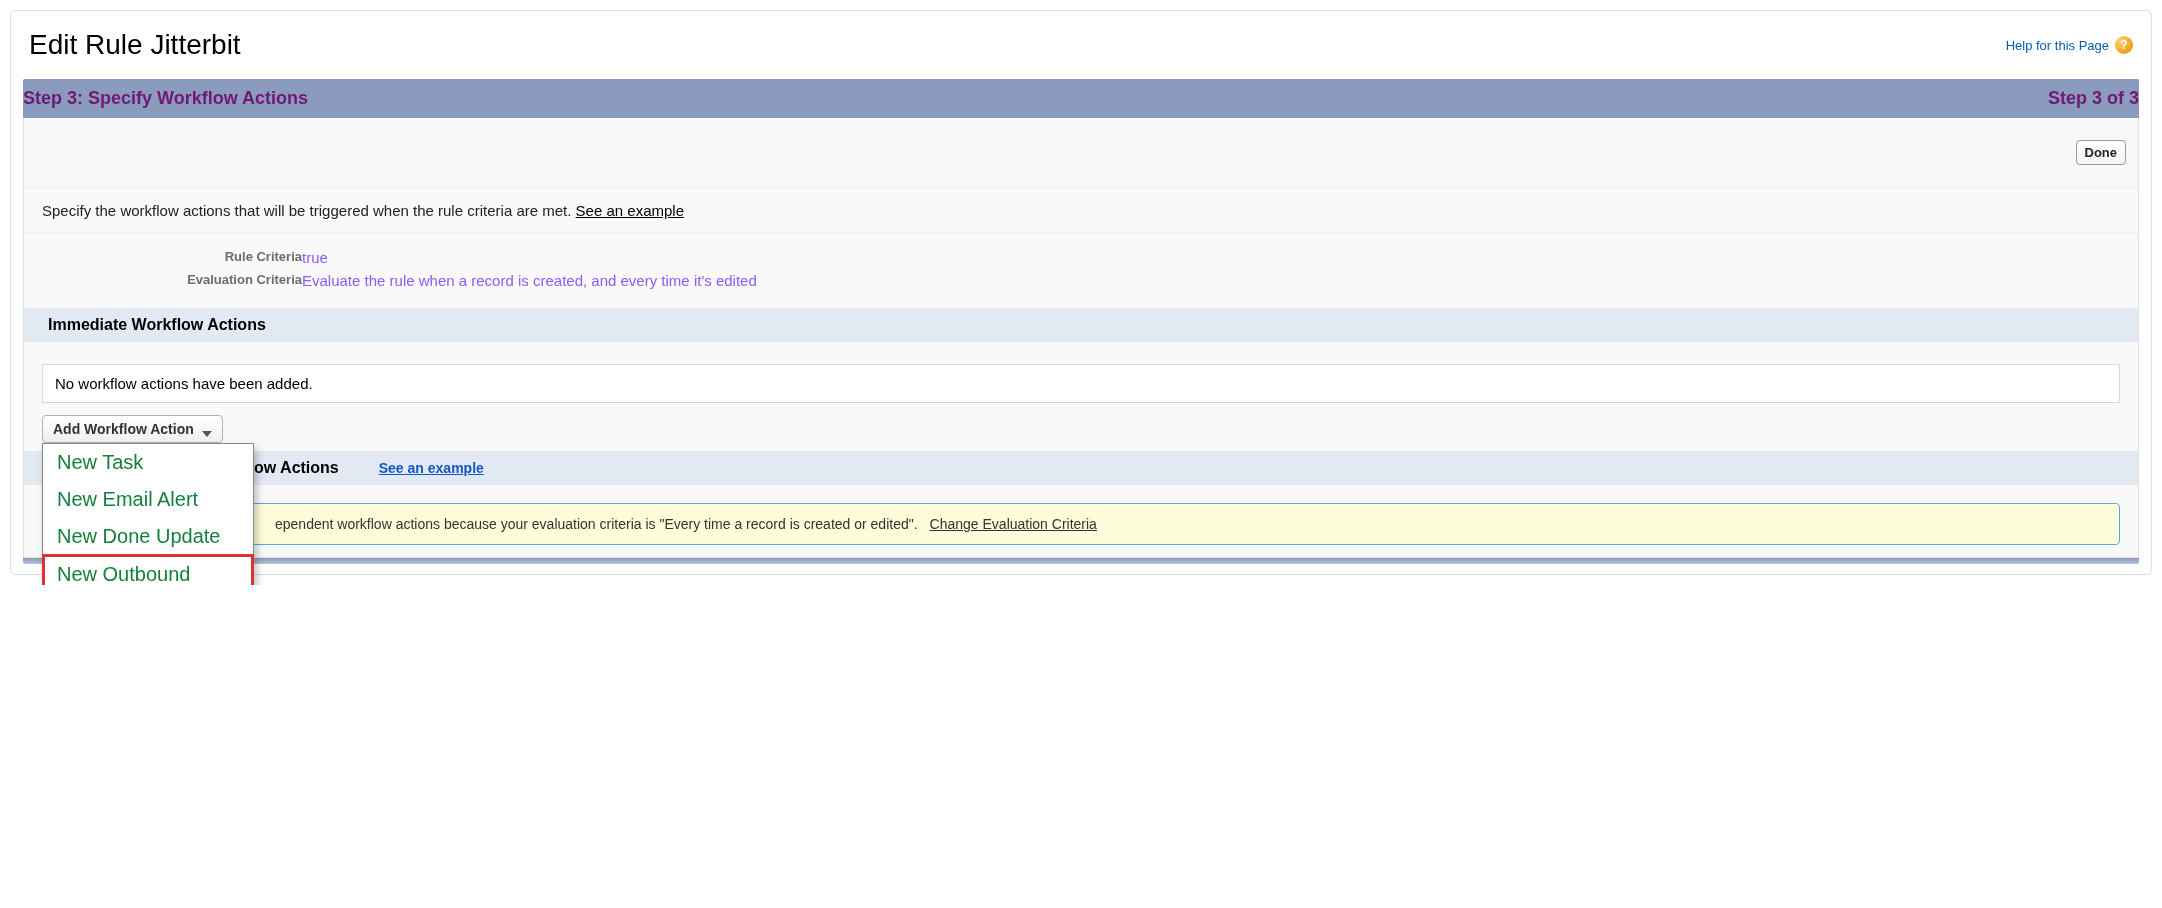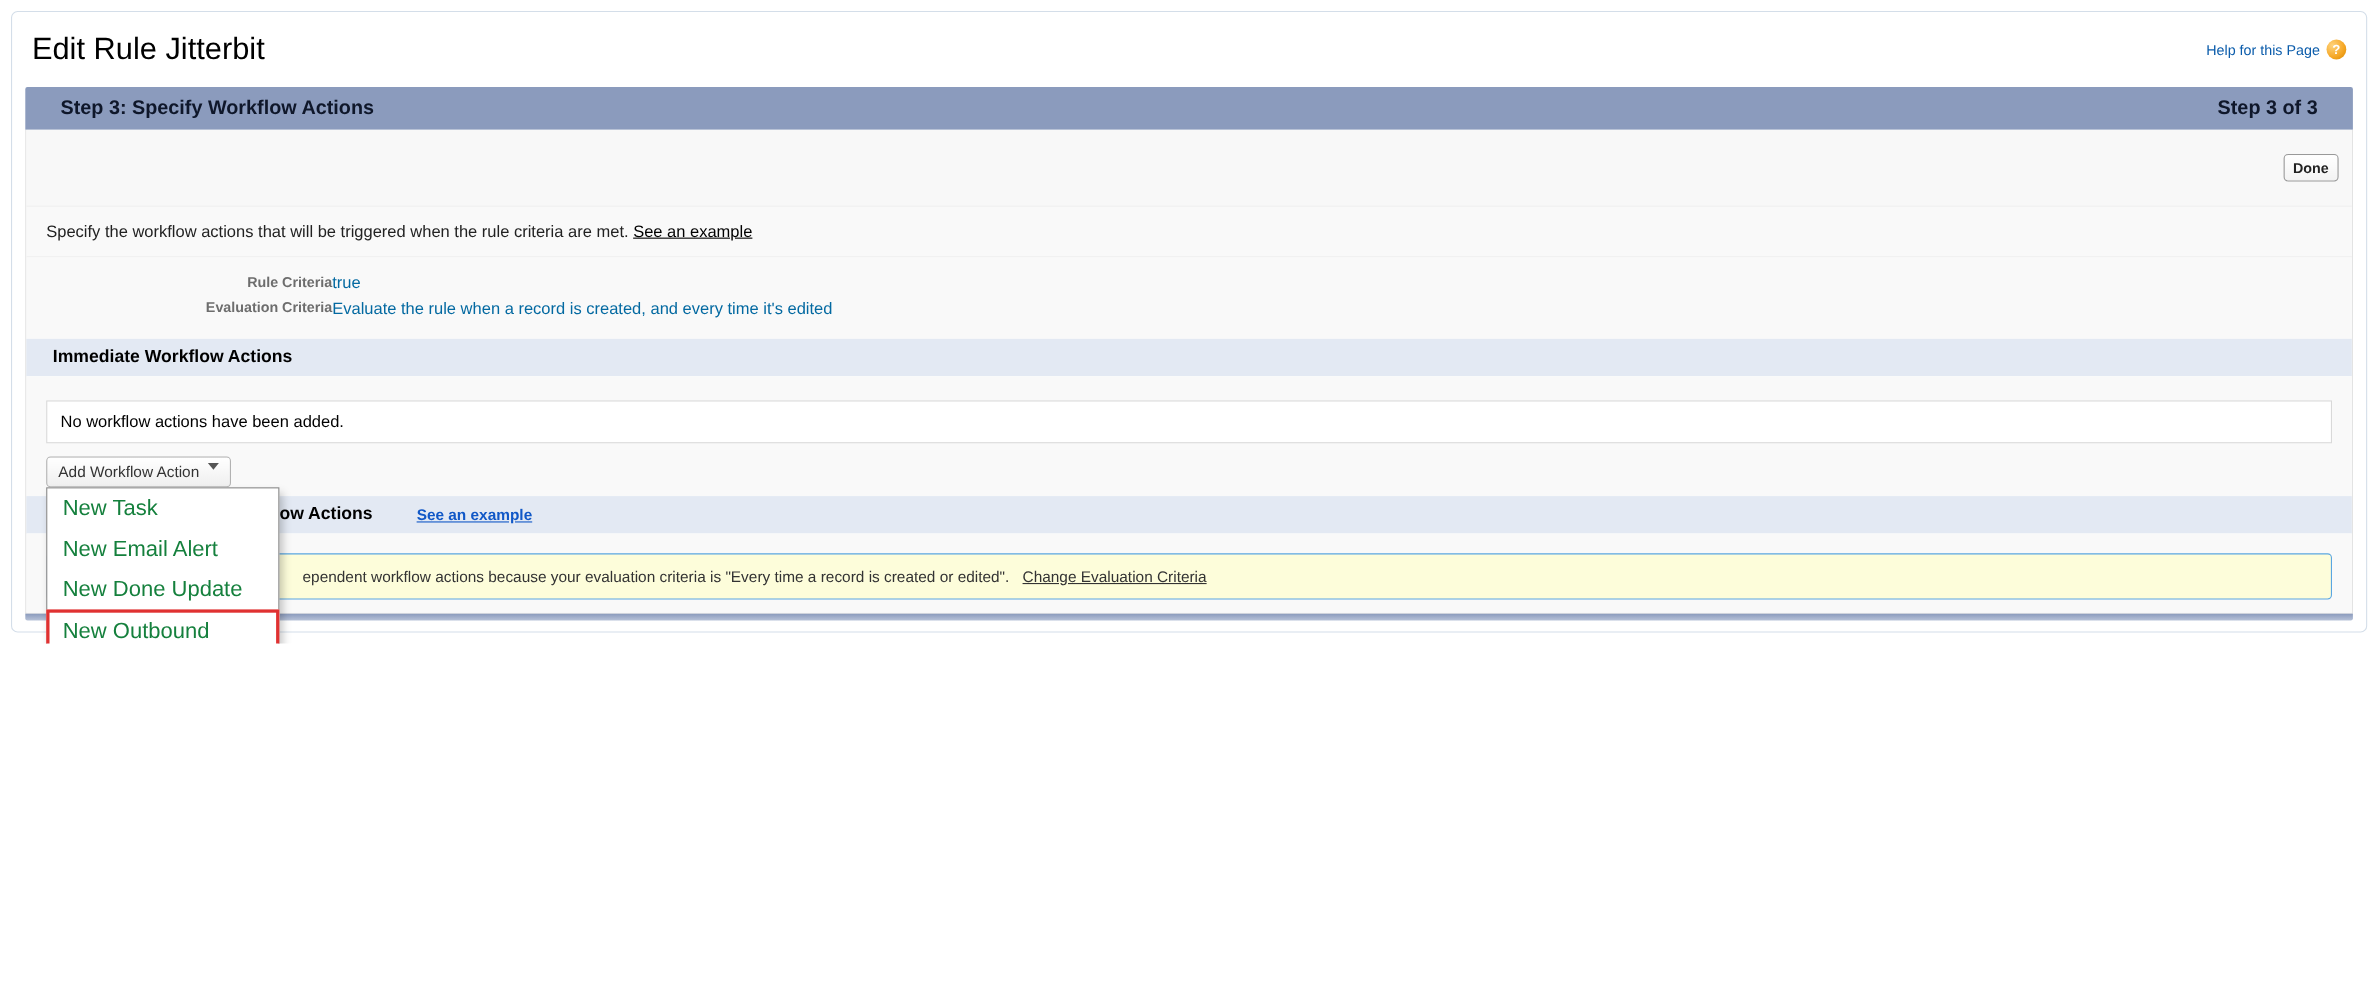--- a/index.html
+++ b/index.html
@@ -48,25 +48,25 @@
     font-weight: bold;
   }
   .panel {
     margin: 0 12px;
     border: 1px solid #e0e0e0;
     border-top: none;
   }
   .step-header {
     margin: 0 12px;
     background: #8b9bbd;
-    color: #0f172a;
+    color: #701a75;
     display: flex;
     justify-content: space-between;
     align-items: center;
-    padding: 9px 32px;
+    padding: 9px 0;
     font-size: 18px;
     font-weight: bold;
     border-radius: 2px 2px 0 0;
     text-align: center;
   }
   .button-bar {
     background: #f8f8f8;
     padding: 22px 12px;
     display: flex;
     justify-content: flex-end;
@@ -103,21 +103,21 @@
     padding: 3px 0;
     font-size: 15px;
   }
   .crit-label {
     width: 260px;
     text-align: right;
     font-weight: bold;
     color: #6d6d6d;
     font-size: 13px;
   }
-  .crit-value { color: #0369a1; }
+  .crit-value { color: #8b5cf6; }
   .section-header {
     background: #e3e9f3;
     padding: 8px 24px;
     font-size: 16px;
     font-weight: bold;
     color: #000;
     display: flex;
     align-items: center;
     gap: 40px;
   }
@@ -142,25 +142,25 @@
     margin-top: 12px;
     position: relative;
     display: inline-block;
   }
   .dropdown-btn {
     background: linear-gradient(#fff, #efefef);
     border: 1px solid #b2b2b2;
     border-radius: 4px;
     padding: 5px 10px;
     font-size: 14px;
-    font-weight: normal;
+    font-weight: bold;
     color: #333;
     cursor: pointer;
     display: flex;
-    align-items: flex-start;
+    align-items: flex-end;
     gap: 8px;
   }
   .caret {
     width: 0; height: 0;
     border-left: 5px solid transparent;
     border-right: 5px solid transparent;
     border-top: 6px solid #555;
   }
   .dropdown-menu {
     position: absolute;

